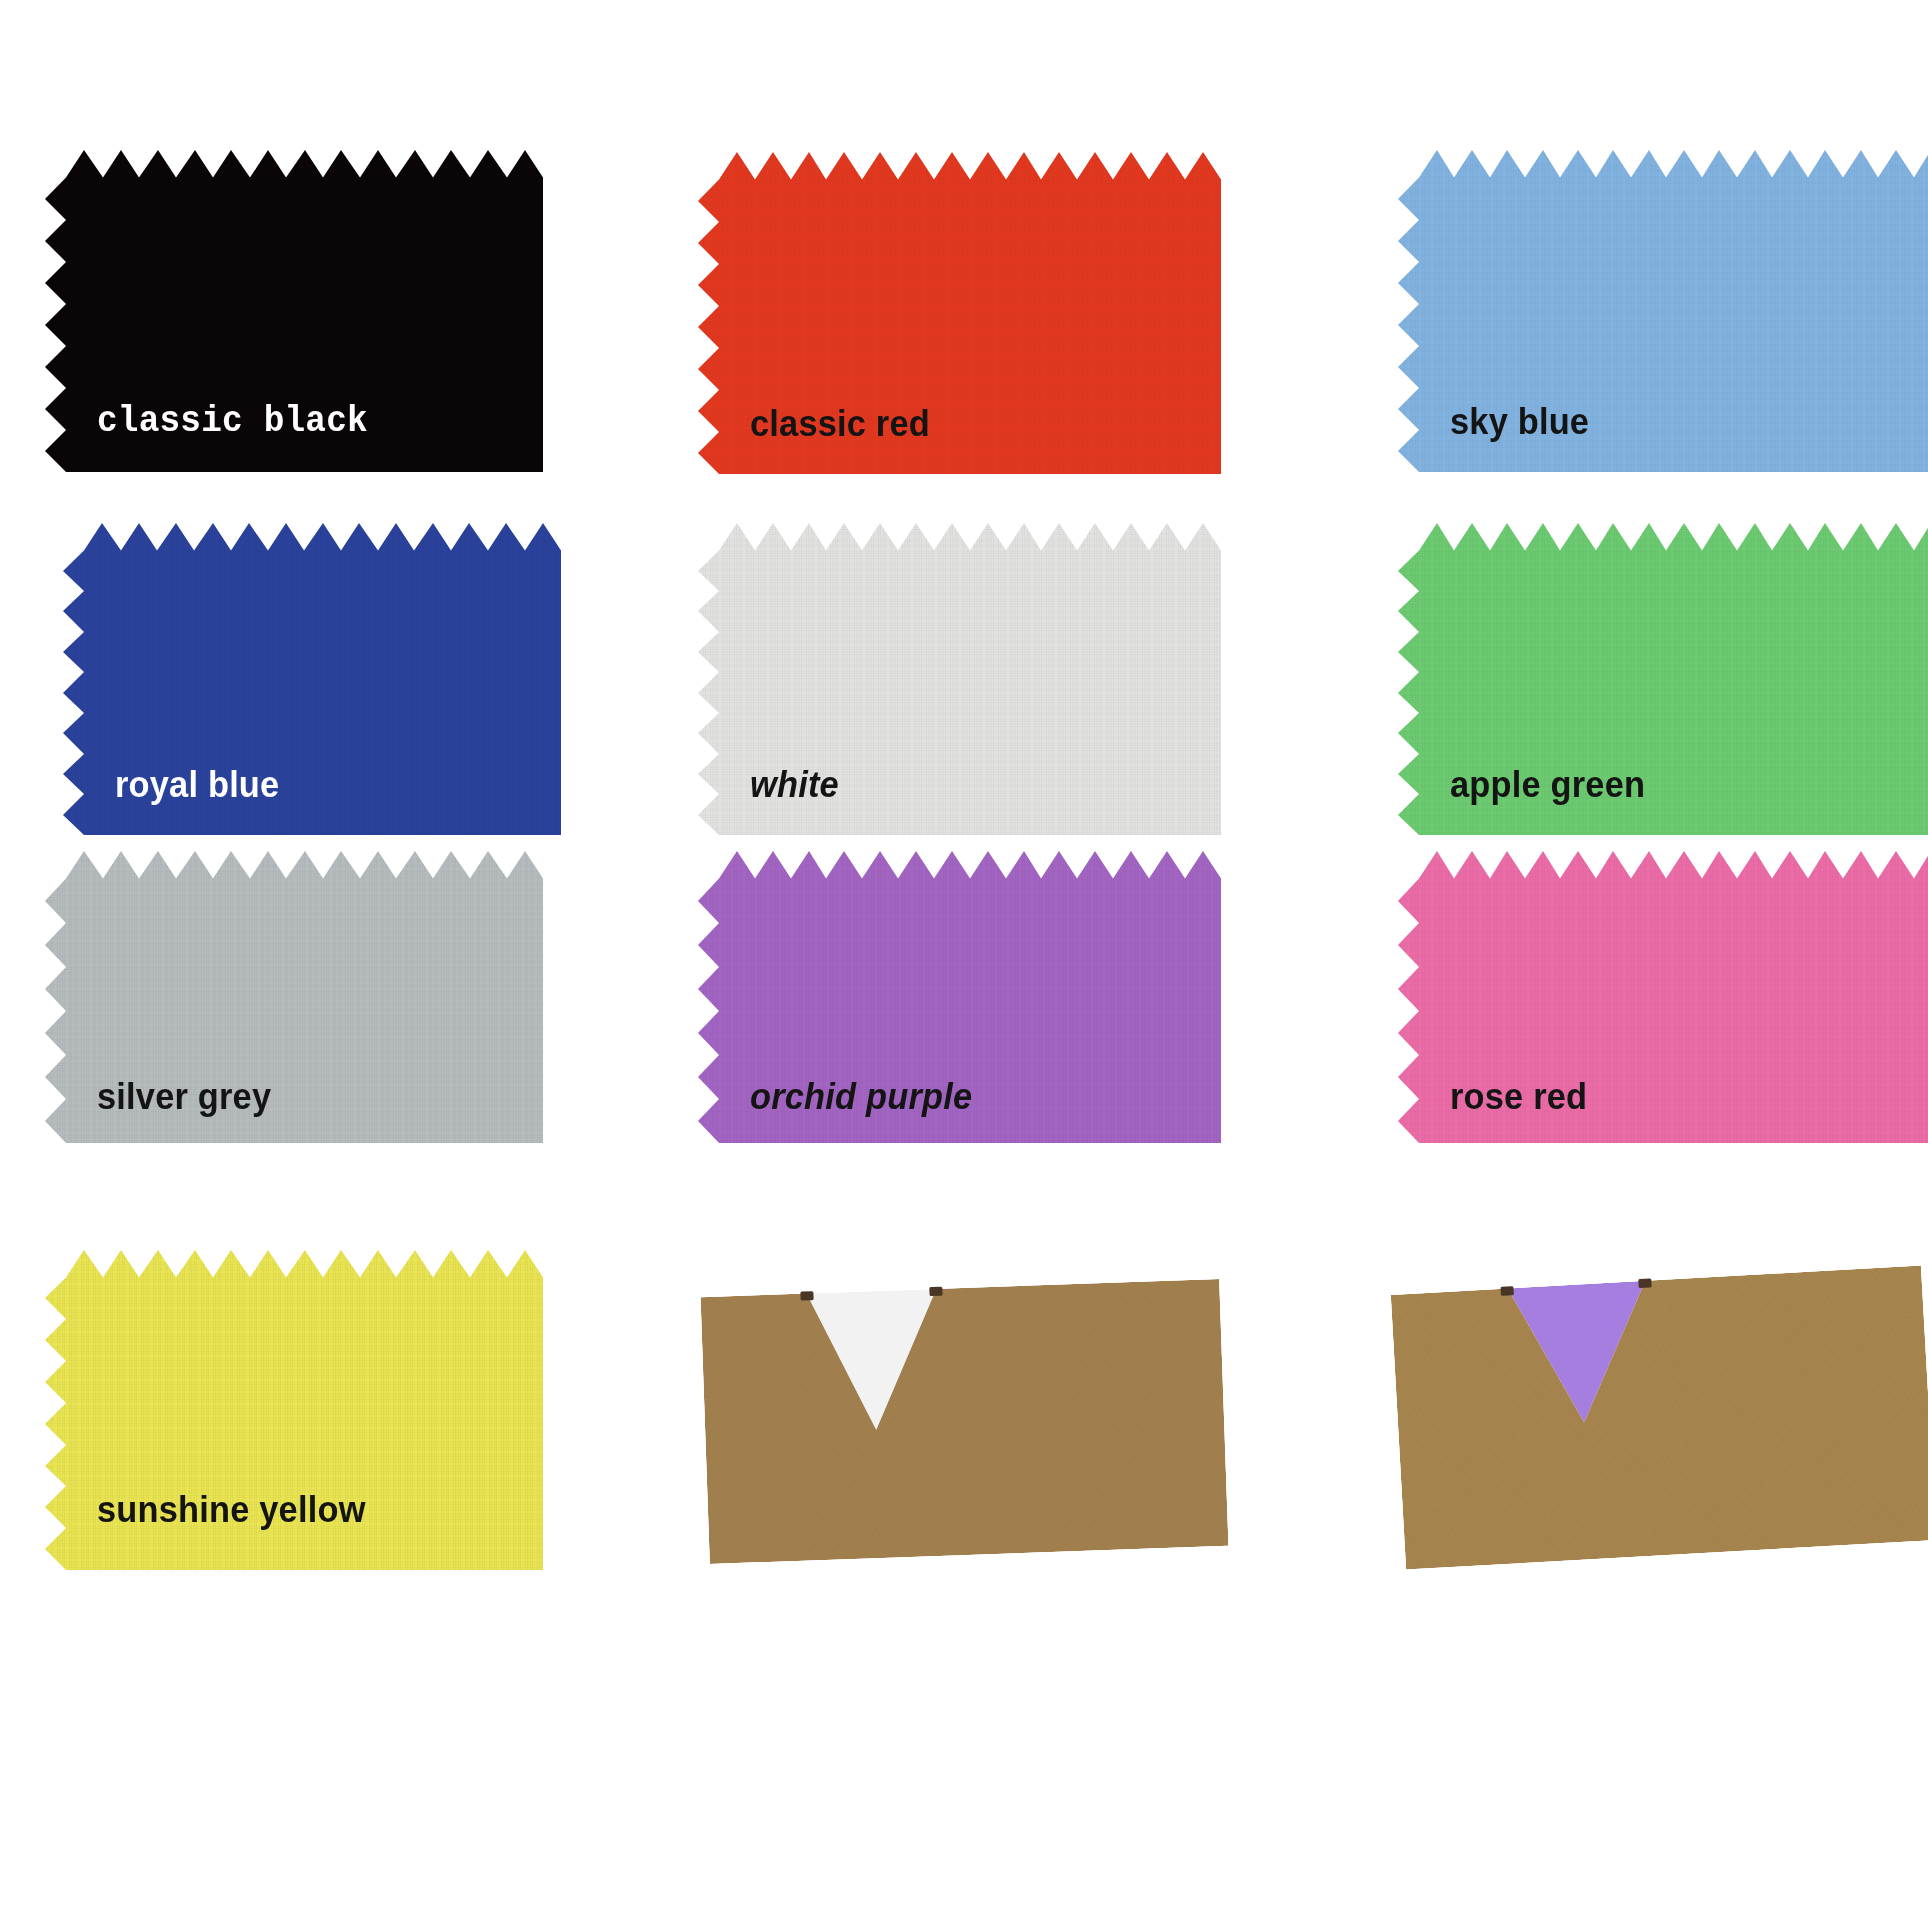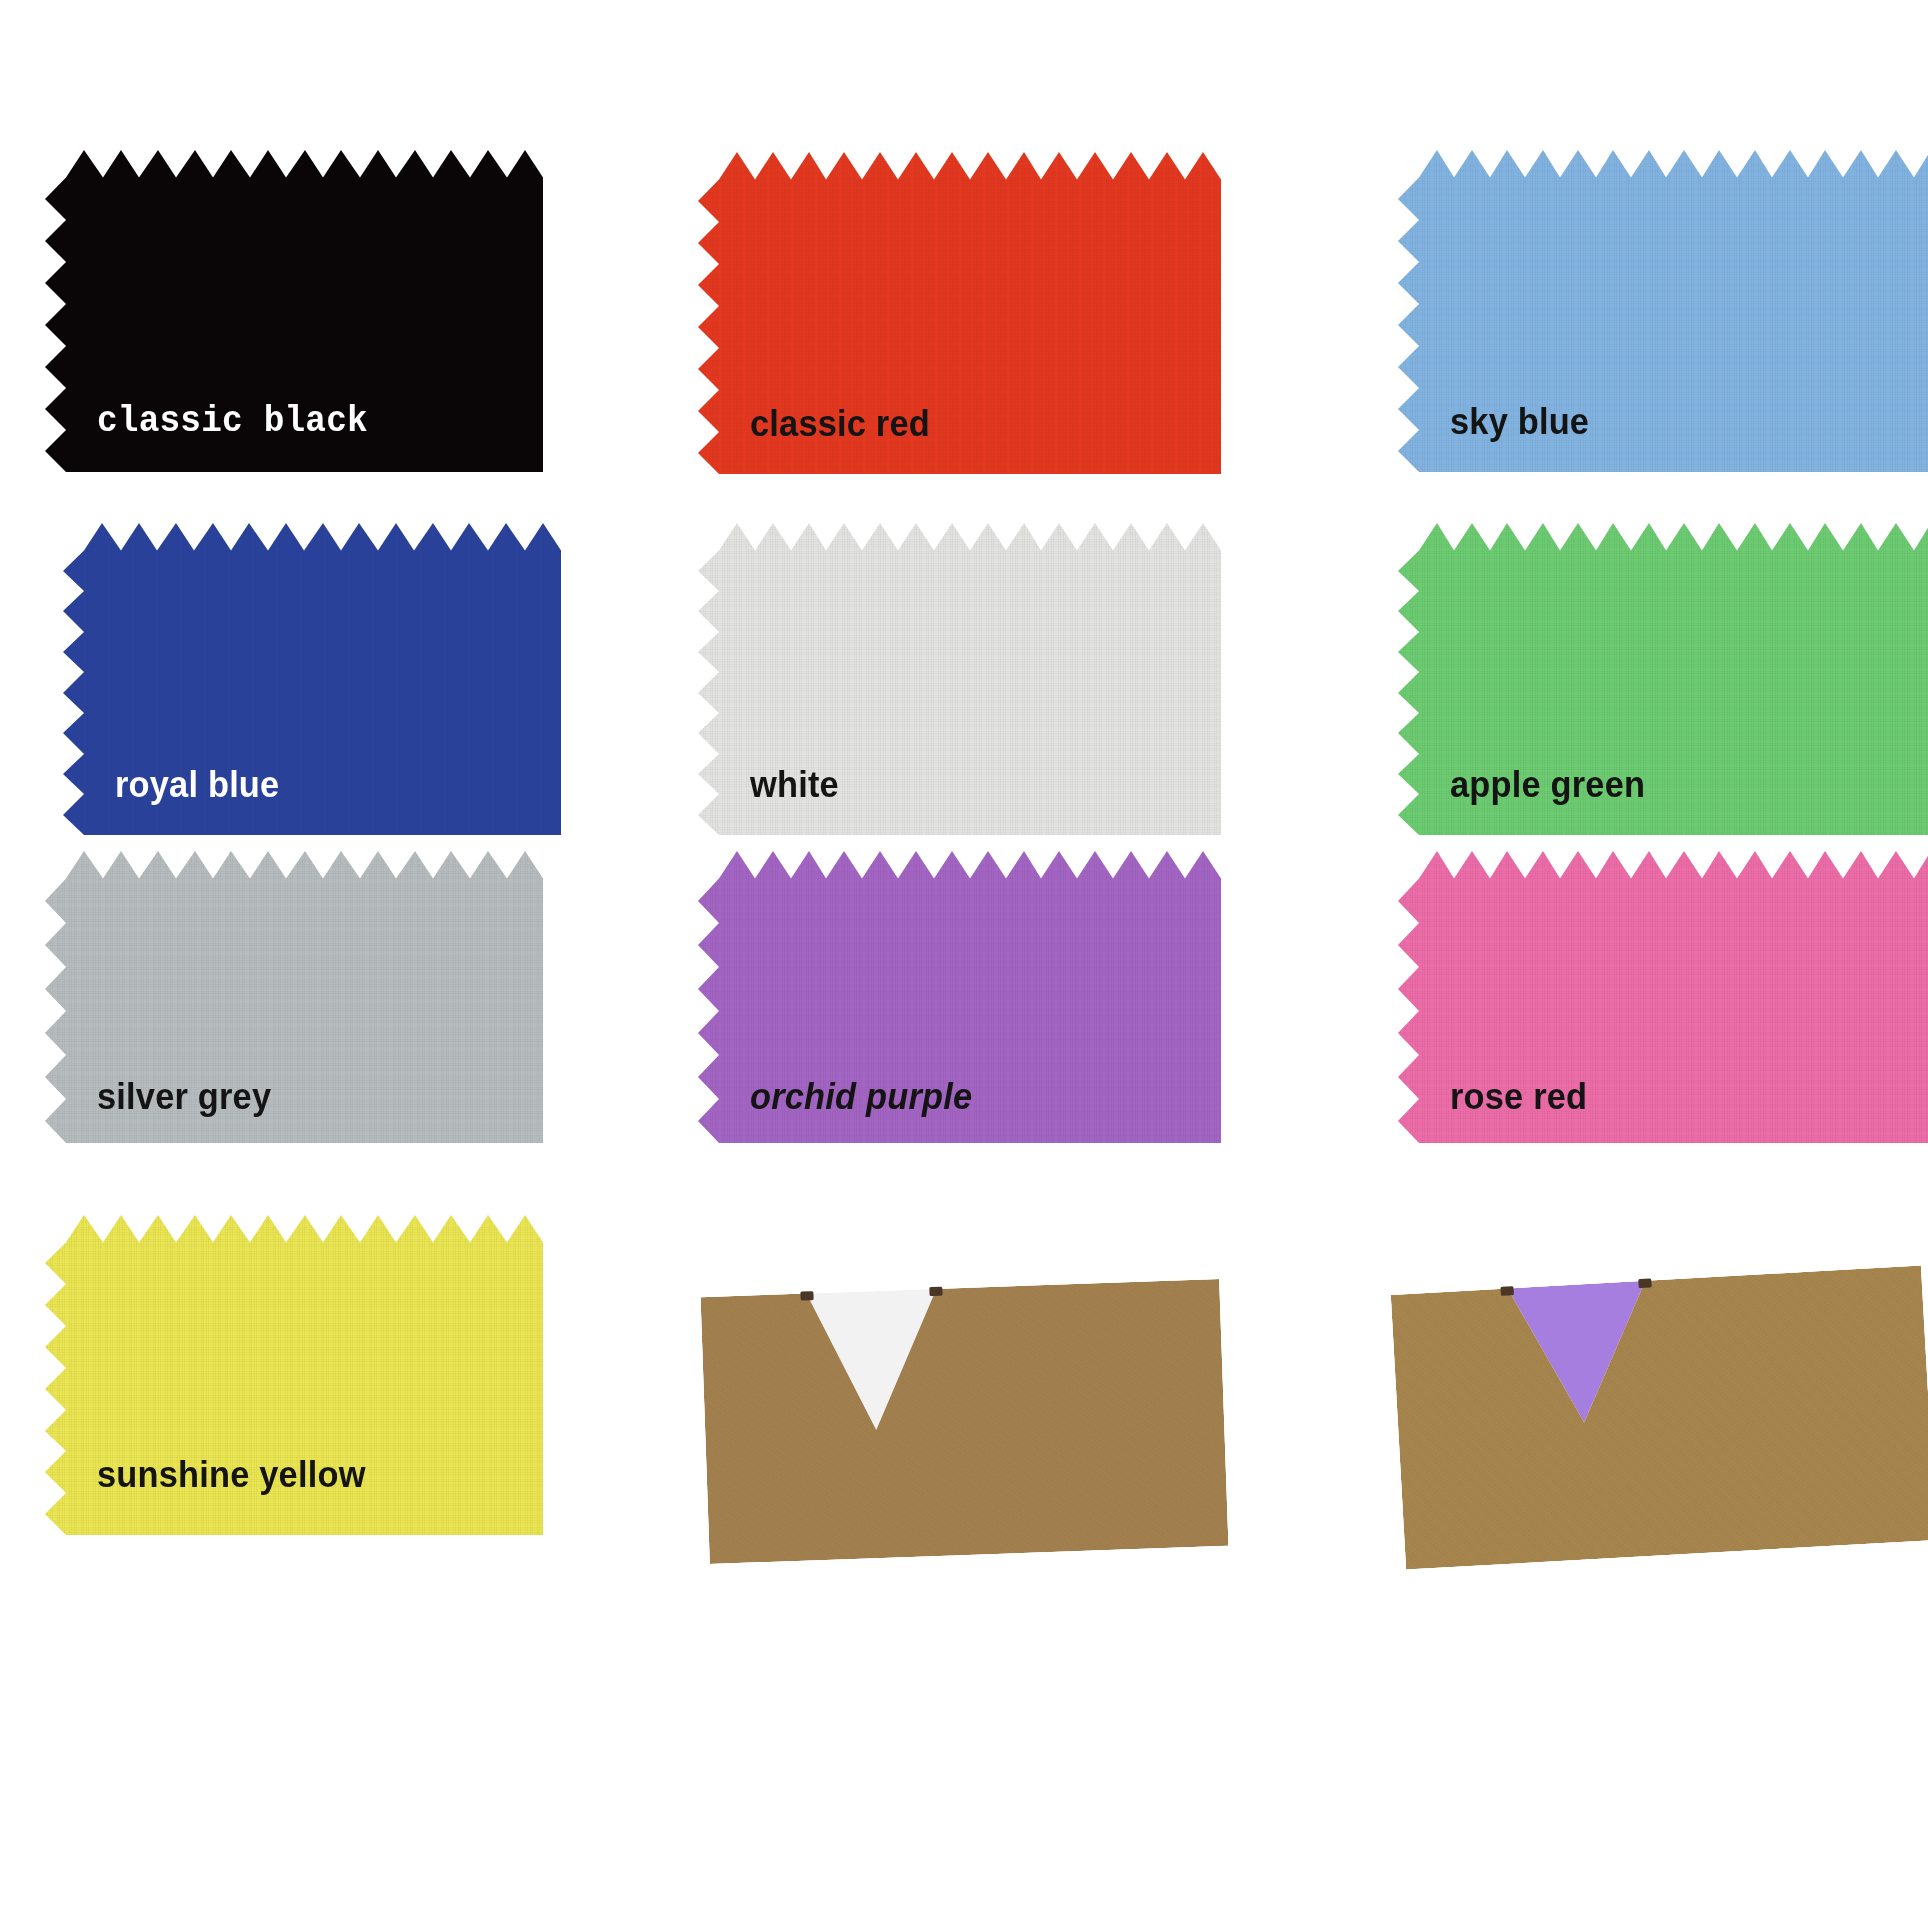--- a/index.html
+++ b/index.html
@@ -111,21 +111,21 @@
         <div class="swatch-texture"></div>
       </div>
       <div class="swatch-label label-dark" style="left: 52px; top: 253px; color: rgb(20, 20, 20);">sky blue</div>
     </div>
     <div class="swatch" style="left: 63px; top: 523px; width: 498px; height: 312px; text-align: right;">
       <div class="swatch-body" style="background: rgb(42, 66, 156); clip-path: polygon(21px 27.5px, 39px 0px, 58px 27.5px, 76px 0px, 94px 27.5px, 113px 0px, 131px 27.5px, 150px 0px, 168px 27.5px, 186px 0px, 205px 27.5px, 223px 0px, 241px 27.5px, 260px 0px, 278px 27.5px, 296px 0px, 315px 27.5px, 333px 0px, 351px 27.5px, 370px 0px, 388px 27.5px, 406px 0px, 425px 27.5px, 443px 0px, 462px 27.5px, 480px 0px, 498px 27.5px, 498px 27.5px, 498px 312px, 21px 312px, 0px 292px, 21px 271px, 0px 251px, 21px 231px, 0px 210px, 21px 190px, 0px 170px, 21px 149px, 0px 129px, 21px 109px, 0px 88px, 21px 68px, 0px 48px, 21px 27.5px);">
         <div class="swatch-texture"></div>
       </div>
       <div class="swatch-label label-light" style="left: 52px; top: 243px; color: rgb(255, 255, 255);">royal blue</div>
     </div>
-    <div class="swatch" style="left: 698px; top: 523px; width: 523px; height: 312px;">
+    <div class="swatch" style="left: 698px; top: 523px; width: 523px; height: 312px; font-style: italic;">
       <div class="swatch-body" style="background: rgb(226, 226, 224); clip-path: polygon(21px 27.5px, 39px 0px, 57px 27.5px, 75px 0px, 93px 27.5px, 111px 0px, 128px 27.5px, 146px 0px, 164px 27.5px, 182px 0px, 200px 27.5px, 218px 0px, 236px 27.5px, 254px 0px, 272px 27.5px, 290px 0px, 308px 27.5px, 326px 0px, 343px 27.5px, 361px 0px, 379px 27.5px, 397px 0px, 415px 27.5px, 433px 0px, 451px 27.5px, 469px 0px, 487px 27.5px, 505px 0px, 523px 27.5px, 523px 27.5px, 523px 312px, 21px 312px, 0px 292px, 21px 271px, 0px 251px, 21px 231px, 0px 210px, 21px 190px, 0px 170px, 21px 149px, 0px 129px, 21px 109px, 0px 88px, 21px 68px, 0px 48px, 21px 27.5px);">
         <div class="swatch-texture"></div>
       </div>
       <div class="swatch-label label-dark" style="left: 52px; top: 243px; color: rgb(20, 20, 20);">white</div>
     </div>
     <div class="swatch" style="left: 1398px; top: 523px; width: 551px; height: 312px;">
       <div class="swatch-body" style="background: rgb(108, 203, 113); clip-path: polygon(21px 27.5px, 39px 0px, 56px 27.5px, 74px 0px, 92px 27.5px, 109px 0px, 127px 27.5px, 145px 0px, 162px 27.5px, 180px 0px, 198px 27.5px, 215px 0px, 233px 27.5px, 251px 0px, 268px 27.5px, 286px 0px, 304px 27.5px, 321px 0px, 339px 27.5px, 357px 0px, 374px 27.5px, 392px 0px, 410px 27.5px, 427px 0px, 445px 27.5px, 463px 0px, 480px 27.5px, 498px 0px, 516px 27.5px, 533px 0px, 551px 27.5px, 551px 27.5px, 551px 312px, 21px 312px, 0px 292px, 21px 271px, 0px 251px, 21px 231px, 0px 210px, 21px 190px, 0px 170px, 21px 149px, 0px 129px, 21px 109px, 0px 88px, 21px 68px, 0px 48px, 21px 27.5px);">
         <div class="swatch-texture"></div>
       </div>
       <div class="swatch-label label-dark" style="left: 52px; top: 243px; color: rgb(20, 20, 20);">apple green</div>
@@ -141,21 +141,21 @@
         <div class="swatch-texture"></div>
       </div>
       <div class="swatch-label label-dark" style="left: 52px; top: 227px; color: rgb(20, 20, 20);">orchid purple</div>
     </div>
     <div class="swatch" style="left: 1398px; top: 851px; width: 551px; height: 292px;">
       <div class="swatch-body" style="background: rgb(236, 108, 167); clip-path: polygon(21px 27.5px, 39px 0px, 56px 27.5px, 74px 0px, 92px 27.5px, 109px 0px, 127px 27.5px, 145px 0px, 162px 27.5px, 180px 0px, 198px 27.5px, 215px 0px, 233px 27.5px, 251px 0px, 268px 27.5px, 286px 0px, 304px 27.5px, 321px 0px, 339px 27.5px, 357px 0px, 374px 27.5px, 392px 0px, 410px 27.5px, 427px 0px, 445px 27.5px, 463px 0px, 480px 27.5px, 498px 0px, 516px 27.5px, 533px 0px, 551px 27.5px, 551px 27.5px, 551px 292px, 21px 292px, 0px 270px, 21px 248px, 0px 226px, 21px 204px, 0px 182px, 21px 160px, 0px 138px, 21px 116px, 0px 94px, 21px 72px, 0px 50px, 21px 27.5px);">
         <div class="swatch-texture"></div>
       </div>
       <div class="swatch-label label-dark" style="left: 52px; top: 227px; color: rgb(20, 20, 20);">rose red</div>
     </div>
-    <div class="swatch" style="left: 45px; top: 1215px; width: 498px; height: 320px;">
+    <div class="swatch" style="left: 45px; top: 1250px; width: 498px; height: 320px;">
       <div class="swatch-body" style="background: rgb(233, 228, 81); clip-path: polygon(21px 27.5px, 39px 0px, 58px 27.5px, 76px 0px, 94px 27.5px, 113px 0px, 131px 27.5px, 150px 0px, 168px 27.5px, 186px 0px, 205px 27.5px, 223px 0px, 241px 27.5px, 260px 0px, 278px 27.5px, 296px 0px, 315px 27.5px, 333px 0px, 351px 27.5px, 370px 0px, 388px 27.5px, 406px 0px, 425px 27.5px, 443px 0px, 462px 27.5px, 480px 0px, 498px 27.5px, 498px 27.5px, 498px 320px, 21px 320px, 0px 299px, 21px 278px, 0px 257px, 21px 236px, 0px 216px, 21px 195px, 0px 174px, 21px 153px, 0px 132px, 21px 111px, 0px 90px, 21px 69px, 0px 48px, 21px 27.5px);">
         <div class="swatch-texture"></div>
       </div>
       <div class="swatch-label label-dark" style="left: 52px; top: 241px; color: rgb(20, 20, 20);">sunshine yellow</div>
     </div>
     <div class="kraft-card" style="left: 705px; top: 1288px; width: 519px; height: 267px; transform: rotate(-2deg);">
       <div style="position: absolute; left: 0px; top: 0px; width: 519px; height: 267px; background: rgb(242, 242, 242); clip-path: polygon(106px 0px, 236px 0px, 171px 139px);"></div>
       <div class="kraft-body" style="background: rgb(164, 130, 79); clip-path: polygon(0px 0px, 106px 0px, 171px 139px, 236px 0px, 519px 0px, 519px 267px, 0px 267px);">
         <div class="kraft-texture"></div>
       </div>

